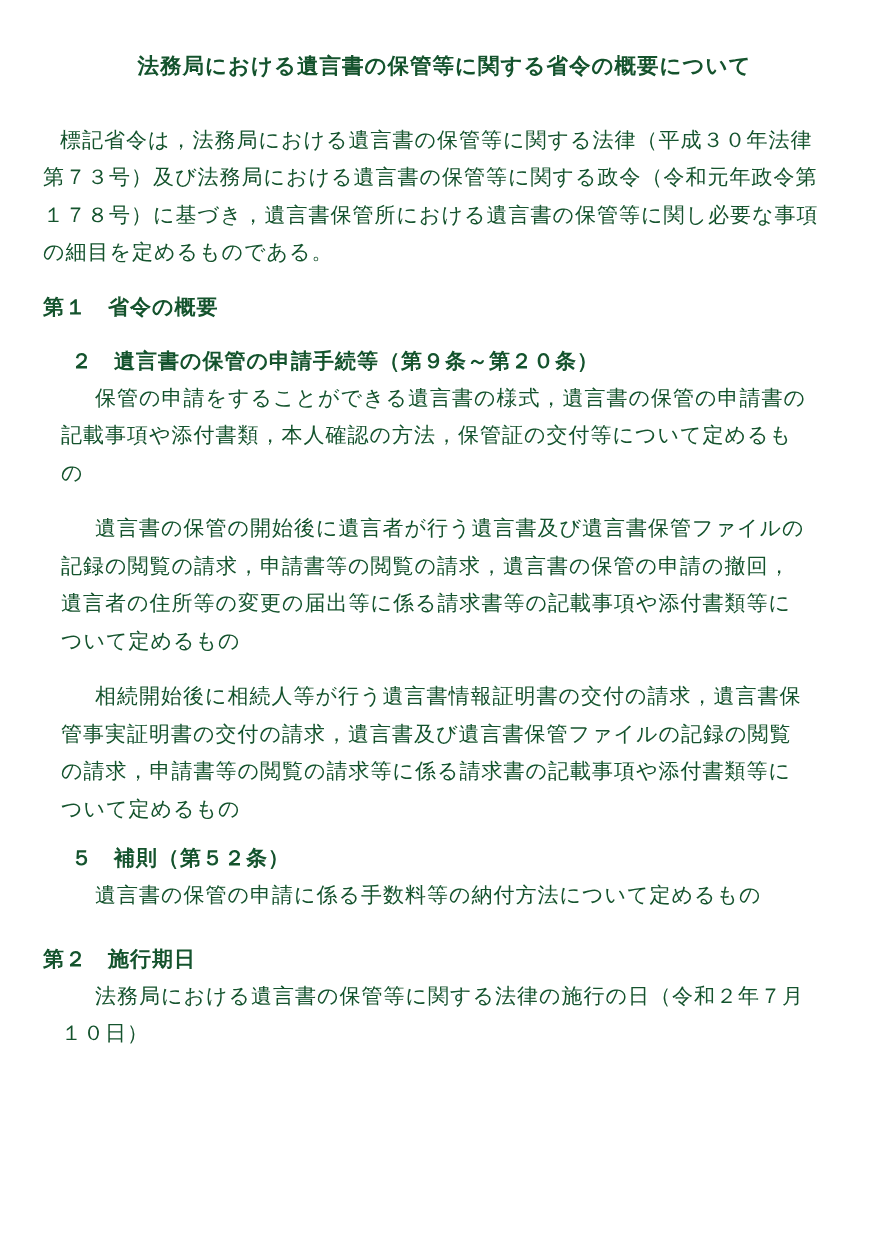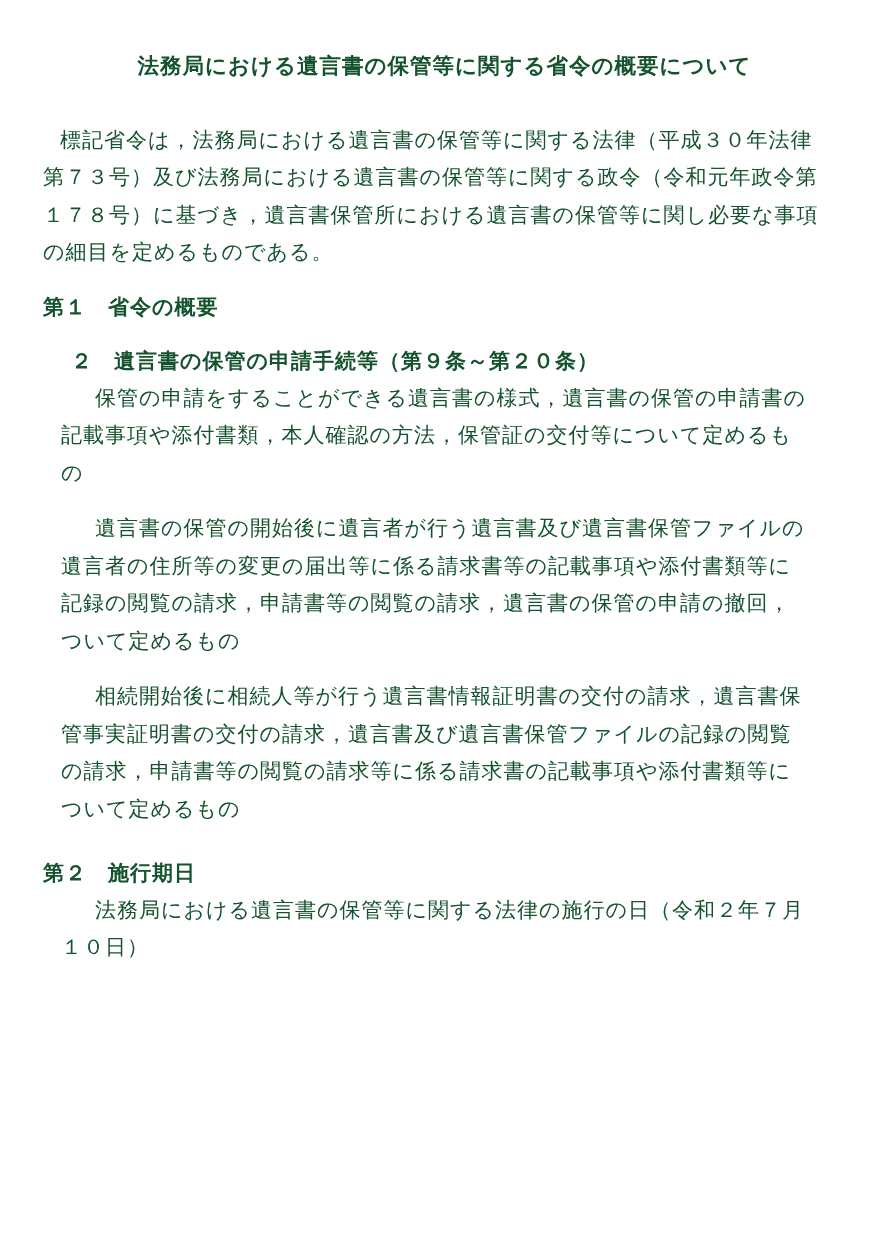--- a/index.html
+++ b/index.html
@@ -88,35 +88,43 @@
       <div class="body">
         <div class="line first">保管の申請をすることができる遺言書の様式，遺言書の保管の申請書の</div>
         <div class="line">記載事項や添付書類，本人確認の方法，保管証の交付等について定めるも</div>
         <div class="line">の</div>
       </div>
     </div>
 
     <div class="item item3">
       <div class="body">
         <div class="line first">遺言書の保管の開始後に遺言者が行う遺言書及び遺言書保管ファイルの</div>
+        <div class="line">記録の閲覧の請求，申請書等の閲覧の請求，遺言書の保管の申請の撤回，</div>
         <div class="line">遺言者の住所等の変更の届出等に係る請求書等の記載事項や添付書類等に</div>
-        <div class="line">記録の閲覧の請求，申請書等の閲覧の請求，遺言書の保管の申請の撤回，</div>
         <div class="line">ついて定めるもの</div>
       </div>
     </div>
 
     <div class="item item4">
       <div class="body">
         <div class="line first">相続開始後に相続人等が行う遺言書情報証明書の交付の請求，遺言書保</div>
         <div class="line">管事実証明書の交付の請求，遺言書及び遺言書保管ファイルの記録の閲覧</div>
         <div class="line">の請求，申請書等の閲覧の請求等に係る請求書の記載事項や添付書類等に</div>
         <div class="line">ついて定めるもの</div>
       </div>
     </div>
 
+    <div class="item item5">
+      <div class="item-heading gothic">
+        <span class="item-number">５</span><span>補則（第５２条）</span>
+      </div>
+      <div class="body">
+        <div class="line first">遺言書の保管の申請に係る手数料等の納付方法について定めるもの</div>
+      </div>
+    </div>
   </div>
 
   <div class="part2">
     <div class="part-heading gothic">
       <span class="part-label">第２</span><span>施行期日</span>
     </div>
     <div class="body">
       <div class="line first">法務局における遺言書の保管等に関する法律の施行の日（令和２年７月</div>
       <div class="line">１０日）</div>
     </div>

